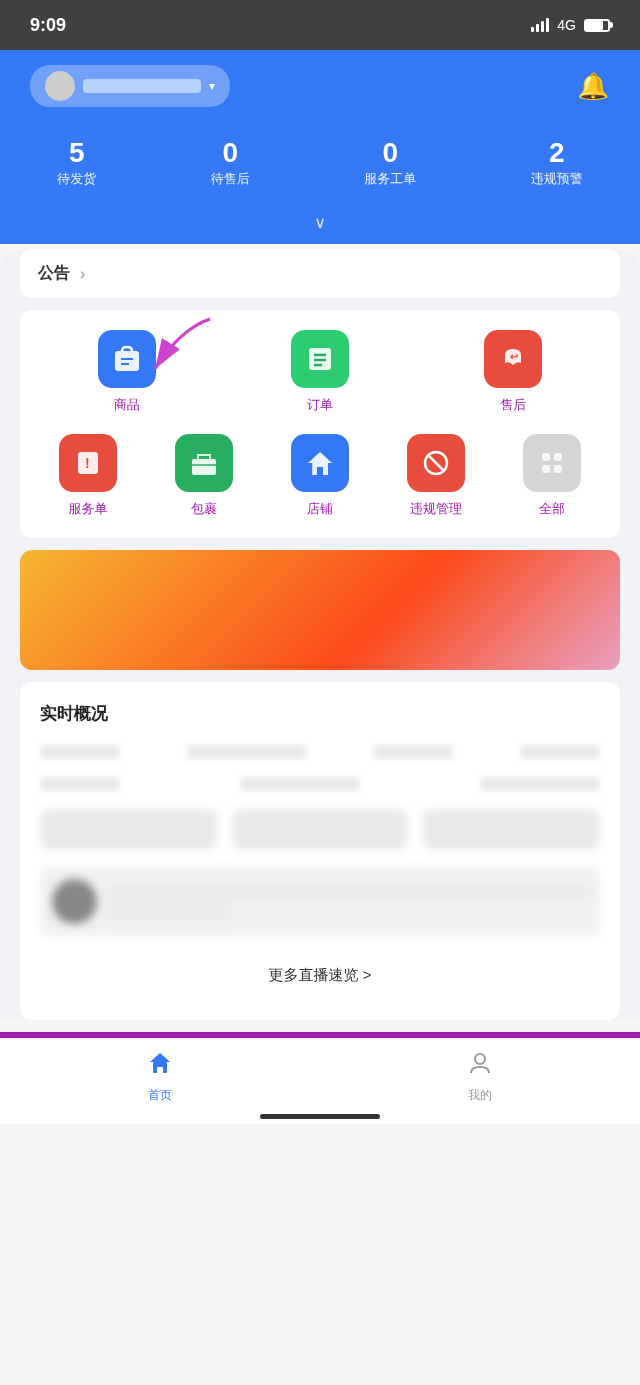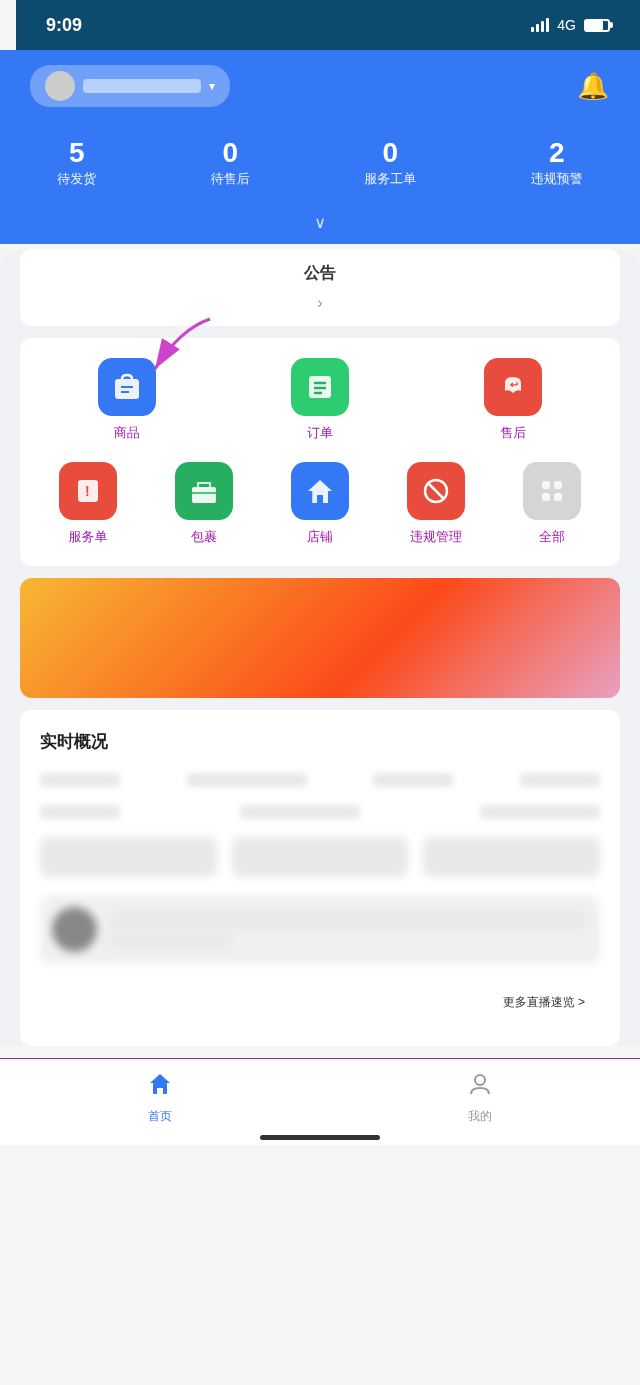--- a/index.html
+++ b/index.html
@@ -7,27 +7,26 @@
     body {
       width: 640px;
       min-height: 1385px;
       font-family: -apple-system, 'PingFang SC', 'Helvetica Neue', sans-serif;
       background: #f5f5f5;
       overflow-x: hidden;
     }
 
     
     .status-bar {
-      background: #0c4a6e;
+      background: #404040;
       height: 50px;
       display: flex;
       align-items: center;
       justify-content: space-between;
       padding: 9px 30px;
-      margin-left: 16px;
     }
     .status-time {
       color: white;
       font-size: 18px;
       font-weight: 600;
     }
     .status-right {
       display: flex;
       align-items: center;
       gap: 8px;
@@ -150,21 +149,20 @@
     
     .announcement {
       background: white;
       margin: 0 20px;
       margin-top: 15px;
       border-radius: 12px;
       padding: 14px 18px;
       display: flex;
       align-items: center;
       gap: 10px;
-      flex-direction: column;
     }
     .ann-tag {
       font-size: 16px;
       font-weight: 700;
       color: #333;
       white-space: nowrap;
     }
     .ann-text {
       flex: 1;
       font-size: 14px;
@@ -288,33 +286,33 @@
       background: #888;
     }
     .blur-text-lines {
       flex: 1;
       display: flex;
       flex-direction: column;
       gap: 6px;
     }
 
     .more-live {
-      text-align: right;
+      text-align: center;
       color: #333;
-      font-size: 12px;
+      font-size: 15px;
       padding: 15px;
     }
     .more-live span {
       color: #333;
     }
 
     
     .bottom-nav {
       background: white;
-      border-top: 1px solid #a21caf;
+      border-top: 6px solid #a21caf;
       display: flex;
       justify-content: space-around;
       padding: 12px 0 20px;
       position: relative;
     }
     .nav-item {
       display: flex;
       flex-direction: column;
       align-items: center;
       gap: 4px;

